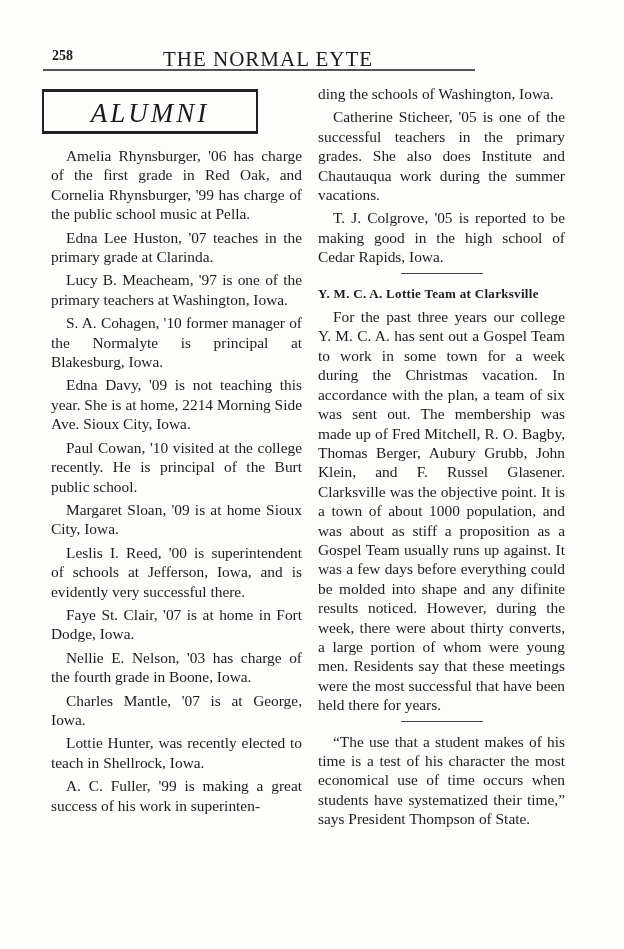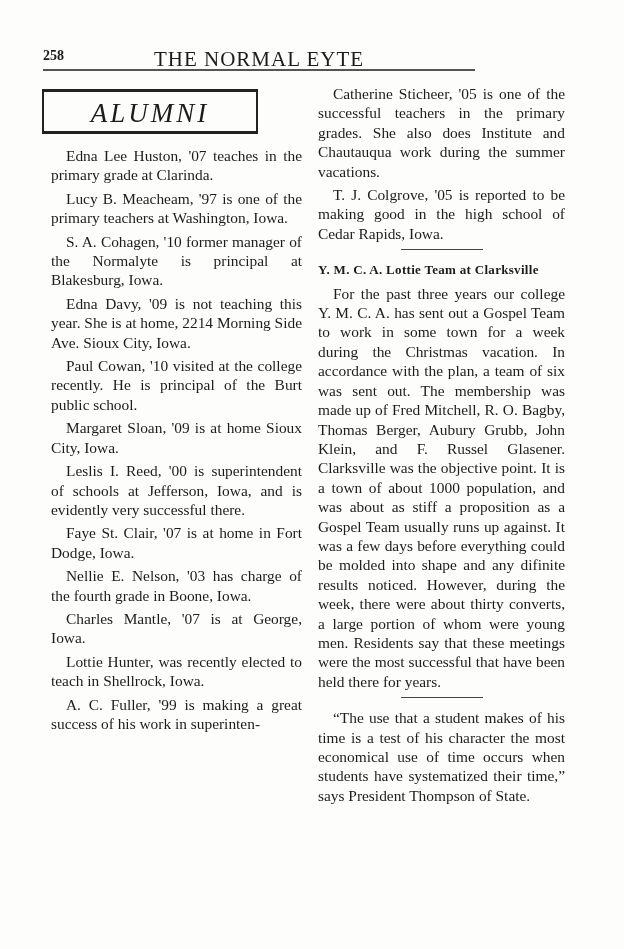--- a/index.html
+++ b/index.html
@@ -5,21 +5,21 @@
   html, body { margin: 0; padding: 0; }
   body {
     width: 624px; height: 949px;
     background: #fdfdfb;
     position: relative;
     overflow: hidden;
     font-family: "DejaVu Serif", "Liberation Serif", serif;
     color: #1c1c1c;
   }
   .header {
-    position: absolute; left: 43px; top: 45px; width: 432px; height: 24px;
+    position: absolute; left: 52px; top: 45px; width: 432px; height: 24px;
   }
   .page-num {
     position: absolute; left: 0; top: 3px;
     font-family: "Liberation Serif", serif; font-weight: bold; font-size: 14px;
   }
   .running-title {
     position: absolute; left: 0; right: 0; top: 2px; text-align: center;
     font-family: "Liberation Serif", serif; font-size: 21px; letter-spacing: 1px;
   }
   .header-rule {
@@ -62,35 +62,37 @@
   <span class="page-num">258</span>
   <span class="running-title">THE NORMAL EYTE</span>
 </div>
 <div class="header-rule"></div>
 
 <div class="title-box">
   <span>ALUMNI</span>
 </div>
 
 <div class="col col-left" style="top:146px;">
+  <p>Amelia Rhynsburger, '06 has charge of the first grade in Red Oak, and Cornelia Rhynsburger, '99 has charge of the public school music at Pella.</p>
   <p>Edna Lee Huston, '07 teaches in the primary grade at Clarinda.</p>
   <p>Lucy B. Meacheam, '97 is one of the primary teachers at Washington, Iowa.</p>
   <p>S. A. Cohagen, '10 former manager of the Normalyte is principal at Blakesburg, Iowa.</p>
   <p>Edna Davy, '09 is not teaching this year. She is at home, 2214 Morning Side Ave. Sioux City, Iowa.</p>
   <p>Paul Cowan, '10 visited at the college recently. He is principal of the Burt public school.</p>
   <p>Margaret Sloan, '09 is at home Sioux City, Iowa.</p>
   <p>Leslis I. Reed, '00 is superintendent of schools at Jefferson, Iowa, and is evidently very successful there.</p>
   <p>Faye St. Clair, '07 is at home in Fort Dodge, Iowa.</p>
   <p>Nellie E. Nelson, '03 has charge of the fourth grade in Boone, Iowa.</p>
   <p>Charles Mantle, '07 is at George, Iowa.</p>
   <p>Lottie Hunter, was recently elected to teach in Shellrock, Iowa.</p>
   <p>A. C. Fuller, '99 is making a great success of his work in superinten-</p>
 </div>
 
 <div class="col col-right" style="top:84px;">
+  <p class="cont">ding the schools of Washington, Iowa.</p>
   <p>Catherine Sticheer, '05 is one of the successful teachers in the primary grades. She also does Institute and Chautauqua work during the summer vacations.</p>
   <p>T. J. Colgrove, '05 is reported to be making good in the high school of Cedar Rapids, Iowa.</p>
   <div class="rule-short"></div>
   <p class="subhead">Y. M. C. A. Lottie Team at Clarksville</p>
   <p>For the past three years our college Y. M. C. A. has sent out a Gospel Team to work in some town for a week during the Christmas vacation. In accordance with the plan, a team of six was sent out. The membership was made up of Fred Mitchell, R. O. Bagby, Thomas Berger, Aubury Grubb, John Klein, and F. Russel Glasener. Clarksville was the objective point. It is a town of about 1000 population, and was about as stiff a proposition as a Gospel Team usually runs up against. It was a few days before everything could be molded into shape and any difinite results noticed. However, during the week, there were about thirty converts, a large portion of whom were young men. Residents say that these meetings were the most successful that have been held there for years.</p>
   <div class="rule-short"></div>
   <p>“The use that a student makes of his time is a test of his character the most economical use of time occurs when students have systematized their time,” says President Thompson of State.</p>
 </div>
 
 </body></html>

